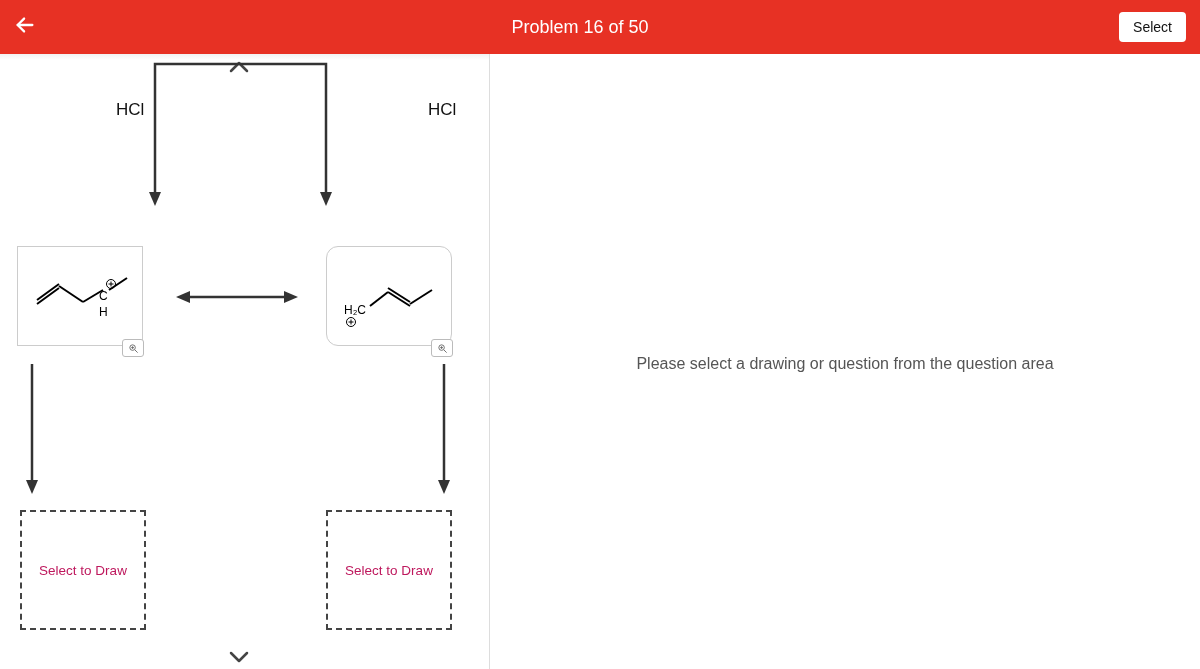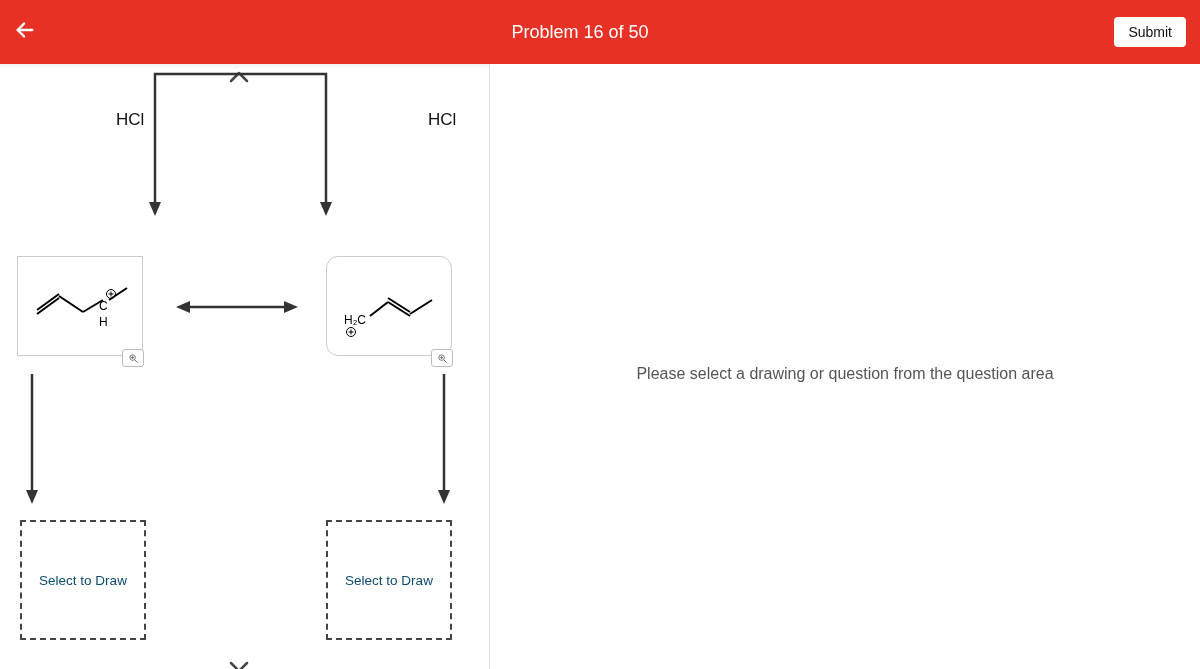--- a/index.html
+++ b/index.html
@@ -1,18 +1,18 @@
 <!DOCTYPE html>
 <html><head>
 <meta charset="utf-8">
 <style>
   * { box-sizing: border-box; margin: 0; padding: 0; }
   html, body { width: 1200px; height: 669px; font-family: Arial, Helvetica, sans-serif; overflow: hidden; background:#fff; }
   .header {
-    width: 100%; height: 64px; background: #e73124;
+    width: 100%; height: 54px; background: #e73124;
     display: flex; align-items: center; justify-content: space-between;
     padding: 0 14px; color: #fff;
   }
   .header .left { width: 40px; display:flex; align-items:center; }
   .header .center { flex:1; text-align:center; font-size: 18px; font-weight: 400; }
   .header .right { width:80px; display:flex; justify-content:flex-end; }
   .submit-btn {
     background:#fff; color:#111; border:none; border-radius:4px;
     padding:7px 14px; font-size:14px; cursor:pointer;
   }
@@ -37,21 +37,21 @@
   .zoom-btn {
     position:absolute; right:-2px; bottom:-12px;
     width:22px; height:18px; border:1px solid #bbb; border-radius:3px;
     background:#fff; display:flex; align-items:center; justify-content:center;
     cursor:pointer;
   }
   .zoom-btn svg { width:11px; height:11px; }
   .draw-box {
     width:126px; height:120px; border:2px dashed #444;
     background:#fff; display:flex; align-items:center; justify-content:center;
-    font-size:13.5px; color:#0c4a6e; cursor:pointer; position:absolute;
+    font-size:13.5px; color:#be185d; cursor:pointer; position:absolute;
   }
   .chevron {
     position:absolute; cursor:pointer;
   }
   .arrowline { stroke:#333; stroke-width:2.5; fill:none; }
   .arrowhead { fill:#333; }
   .mol { stroke:#000; stroke-width:2; fill:none; }
   .moltext { font-size:12px; fill:#000; font-family:Arial; }
   .charge-circle { stroke:#000; stroke-width:1; fill:none; }
 </style>
@@ -62,21 +62,21 @@
   <div class="left">
     <span class="back-arrow">
       <svg width="22" height="22" viewBox="0 0 24 24" fill="none" stroke-width="2.5" stroke-linecap="round" stroke-linejoin="round">
         <line x1="20" y1="12" x2="4" y2="12"></line>
         <polyline points="11 5 4 12 11 19"></polyline>
       </svg>
     </span>
   </div>
   <div class="center">Problem 16 of 50</div>
   <div class="right">
-    <button class="submit-btn">Submit</button>
+    <button class="submit-btn">Select</button>
   </div>
 </div>
 
 <div class="body">
   <div class="left-panel">
 
     <span class="chevron" style="left:226px; top:4px;">
       <svg width="26" height="18" viewBox="0 0 26 18">
           <polyline points="5,13 13,5 21,13" stroke="#444" stroke-width="2.5" fill="none" stroke-linecap="round" stroke-linejoin="round"></polyline>
         </svg>

